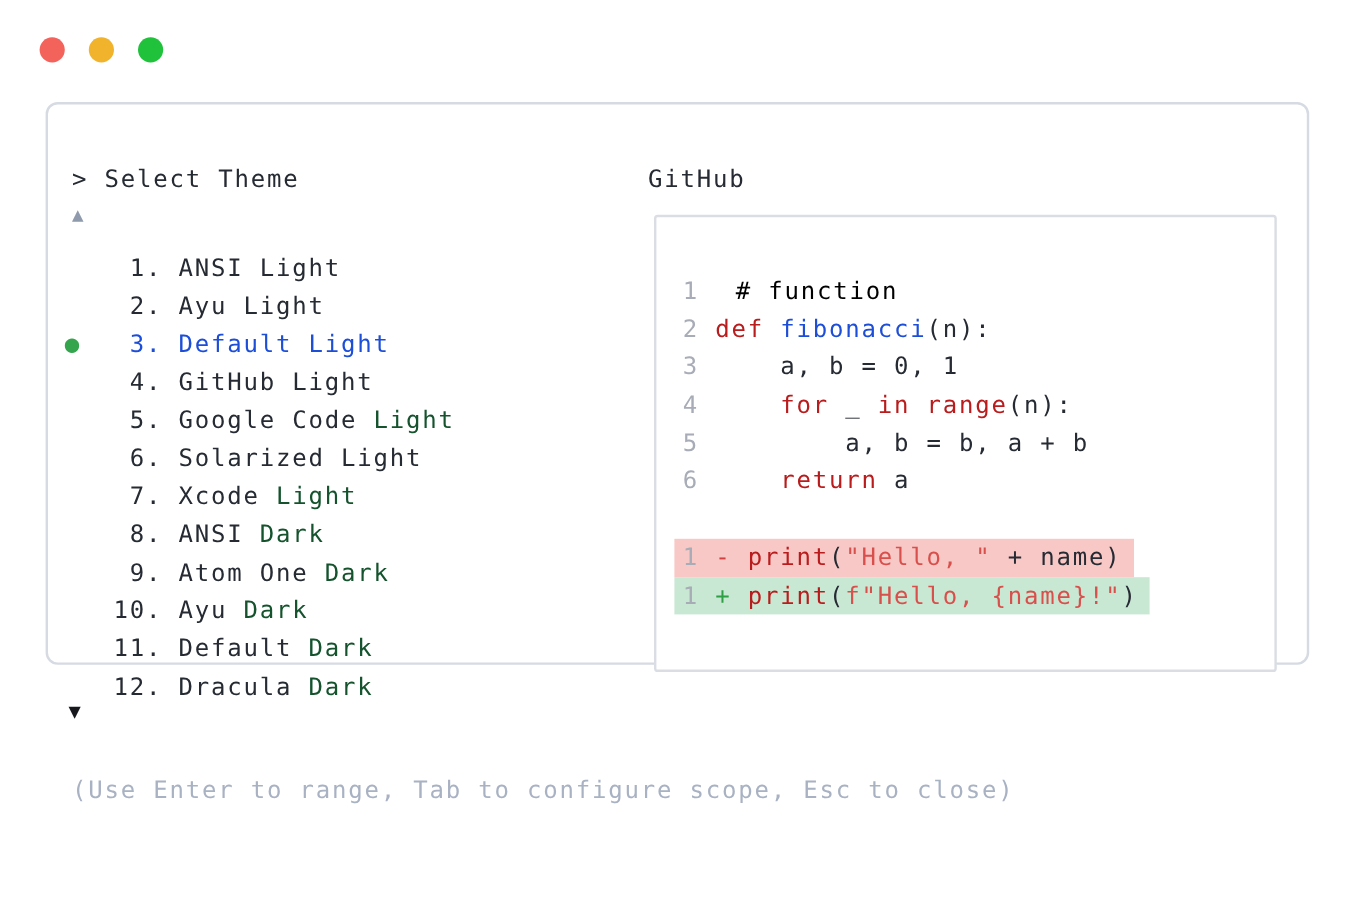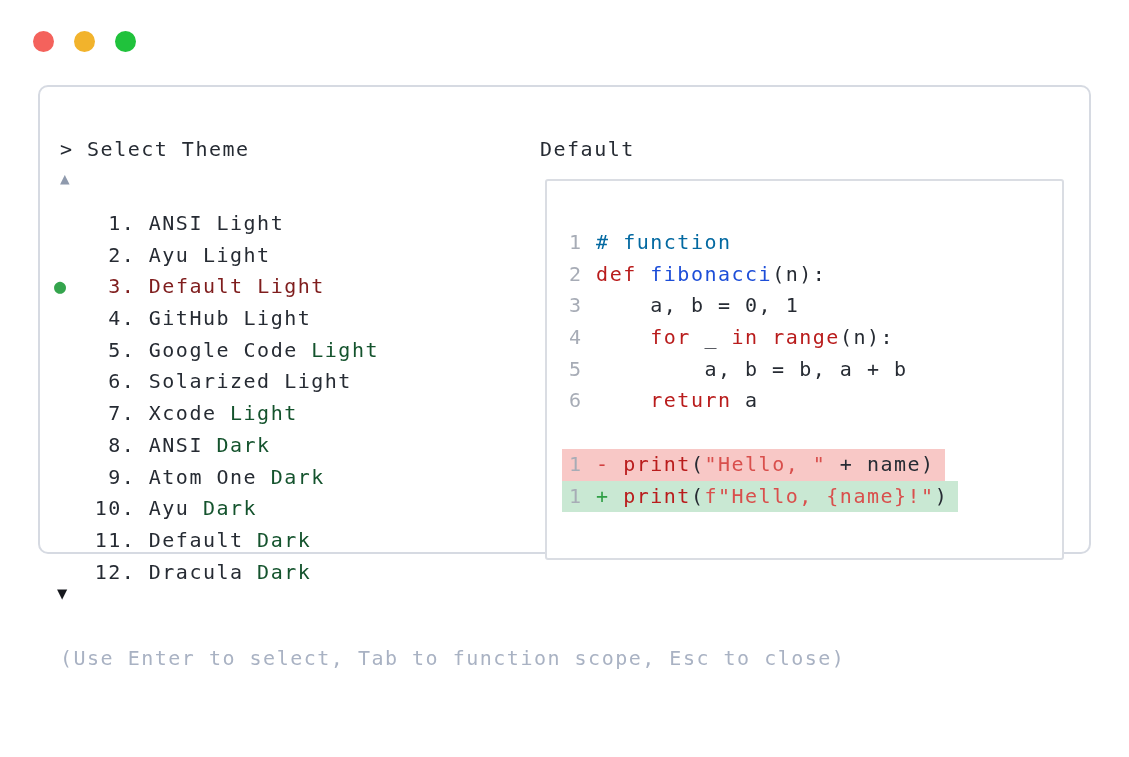--- a/index.html
+++ b/index.html
@@ -45,21 +45,21 @@
   .scroll-down {
     position: absolute; left: 17px; top: 494px;
     font-size: 17px; line-height: 24px; color: #16181d;
     letter-spacing: 0;
   }
   .theme-list { position: absolute; left: 14px; top: 121px; }
   .row { height: 31.7px; line-height: 31.7px; white-space: pre; }
   .list-row { cursor: default; }
   .c-plain { color: #262b33; }
   .c-dim   { color: #14532d; }
-  .c-sel   { color: #7f1d1d; }
+  .c-sel   { color: #1d4ed8; }
   .bullet  { color: #34a44d; }
   .hint {
     position: absolute; left: 20px; top: 556px;
     line-height: 30px; color: #a9b2c3;
   }
   
   .preview-title { position: absolute; left: 500px; top: 46px; line-height: 32px; }
   .preview-box {
     position: absolute;
     left: 505px; top: 92px;
@@ -72,21 +72,21 @@
   .code-row { padding-left: 22px; }
   .diff-row { padding-left: 15px; }
   .hl { display: inline-block; padding: 0 10px 0 7px; }
   .hl-removed { background: #f8c8c6; }
   .hl-added   { background: #c9e8d3; }
   .ln          { color: #a7acb6; }
   .tok-plain   { color: #262b33; }
   .tok-kw      { color: #b91c1c; }
   .tok-fn      { color: #1d4ed8; }
   .tok-str     { color: #d94f4c; }
-  .tok-comment { color: #0369a1; }
+  .tok-comment { color: #000000; margin-left: 17px; }
   .tok-minus   { color: #d24040; }
   .tok-plus    { color: #2f9f45; }
 </style>
 </head>
 <body>
 
 <div class="canvas">
 
   <div class="traffic-lights">
     <div class="tl-dot" id="tl-close" style="background: rgb(244, 98, 92);"></div>
@@ -97,22 +97,22 @@
   <div class="panel">
 
     <div class="mono prompt">&gt; Select Theme</div>
 
     <div class="mono scroll-up">▲</div>
 
     <div class="mono theme-list" id="theme-list"><div class="row list-row"><span>   </span><span class="c-plain"> 1. ANSI Light</span></div><div class="row list-row"><span>   </span><span class="c-plain"> 2. Ayu Light</span></div><div class="row list-row"><span class="bullet">●</span><span>  </span><span class="c-sel"> 3. Default Light</span></div><div class="row list-row"><span>   </span><span class="c-plain"> 4. GitHub Light</span></div><div class="row list-row"><span>   </span><span class="c-plain"> 5. Google Code</span><span class="c-dim"> Light</span></div><div class="row list-row"><span>   </span><span class="c-plain"> 6. Solarized Light</span></div><div class="row list-row"><span>   </span><span class="c-plain"> 7. Xcode</span><span class="c-dim"> Light</span></div><div class="row list-row"><span>   </span><span class="c-plain"> 8. ANSI</span><span class="c-dim"> Dark</span></div><div class="row list-row"><span>   </span><span class="c-plain"> 9. Atom One</span><span class="c-dim"> Dark</span></div><div class="row list-row"><span>   </span><span class="c-plain">10. Ayu</span><span class="c-dim"> Dark</span></div><div class="row list-row"><span>   </span><span class="c-plain">11. Default</span><span class="c-dim"> Dark</span></div><div class="row list-row"><span>   </span><span class="c-plain">12. Dracula</span><span class="c-dim"> Dark</span></div></div>
 
     <div class="mono scroll-down">▼</div>
 
-    <div class="mono hint">(Use Enter to select, Tab to function scope, Esc to close)</div>
+    <div class="mono hint">(Use Enter to range, Tab to configure scope, Esc to close)</div>
 
-    <div class="mono preview-title">Default</div>
+    <div class="mono preview-title">GitHub</div>
 
     <div class="preview-box">
       <div class="mono code-block" id="code-block"><div class="row code-row"><span class="ln">1</span><span class="tok-plain"> </span><span class="tok-comment"># function</span></div><div class="row code-row"><span class="ln">2</span><span class="tok-plain"> </span><span class="tok-kw">def</span><span class="tok-plain"> </span><span class="tok-fn">fibonacci</span><span class="tok-plain">(n):</span></div><div class="row code-row"><span class="ln">3</span><span class="tok-plain">     a, b = 0, 1</span></div><div class="row code-row"><span class="ln">4</span><span class="tok-plain">     </span><span class="tok-kw">for</span><span class="tok-plain"> _ </span><span class="tok-kw">in</span><span class="tok-plain"> </span><span class="tok-kw">range</span><span class="tok-plain">(n):</span></div><div class="row code-row"><span class="ln">5</span><span class="tok-plain">         a, b = b, a + b</span></div><div class="row code-row"><span class="ln">6</span><span class="tok-plain">     </span><span class="tok-kw">return</span><span class="tok-plain"> a</span></div><div class="row code-row"></div><div class="row diff-row"><span class="hl hl-removed"><span class="ln">1</span><span class="tok-minus"> - </span><span class="tok-kw">print</span><span class="tok-plain">(</span><span class="tok-str">"Hello, "</span><span class="tok-plain"> + name)</span></span></div><div class="row diff-row"><span class="hl hl-added"><span class="ln">1</span><span class="tok-plus"> + </span><span class="tok-kw">print</span><span class="tok-plain">(</span><span class="tok-str">f"Hello, {name}!"</span><span class="tok-plain">)</span></span></div></div>
     </div>
 
   </div>
 </div>
 
 </body></html>

